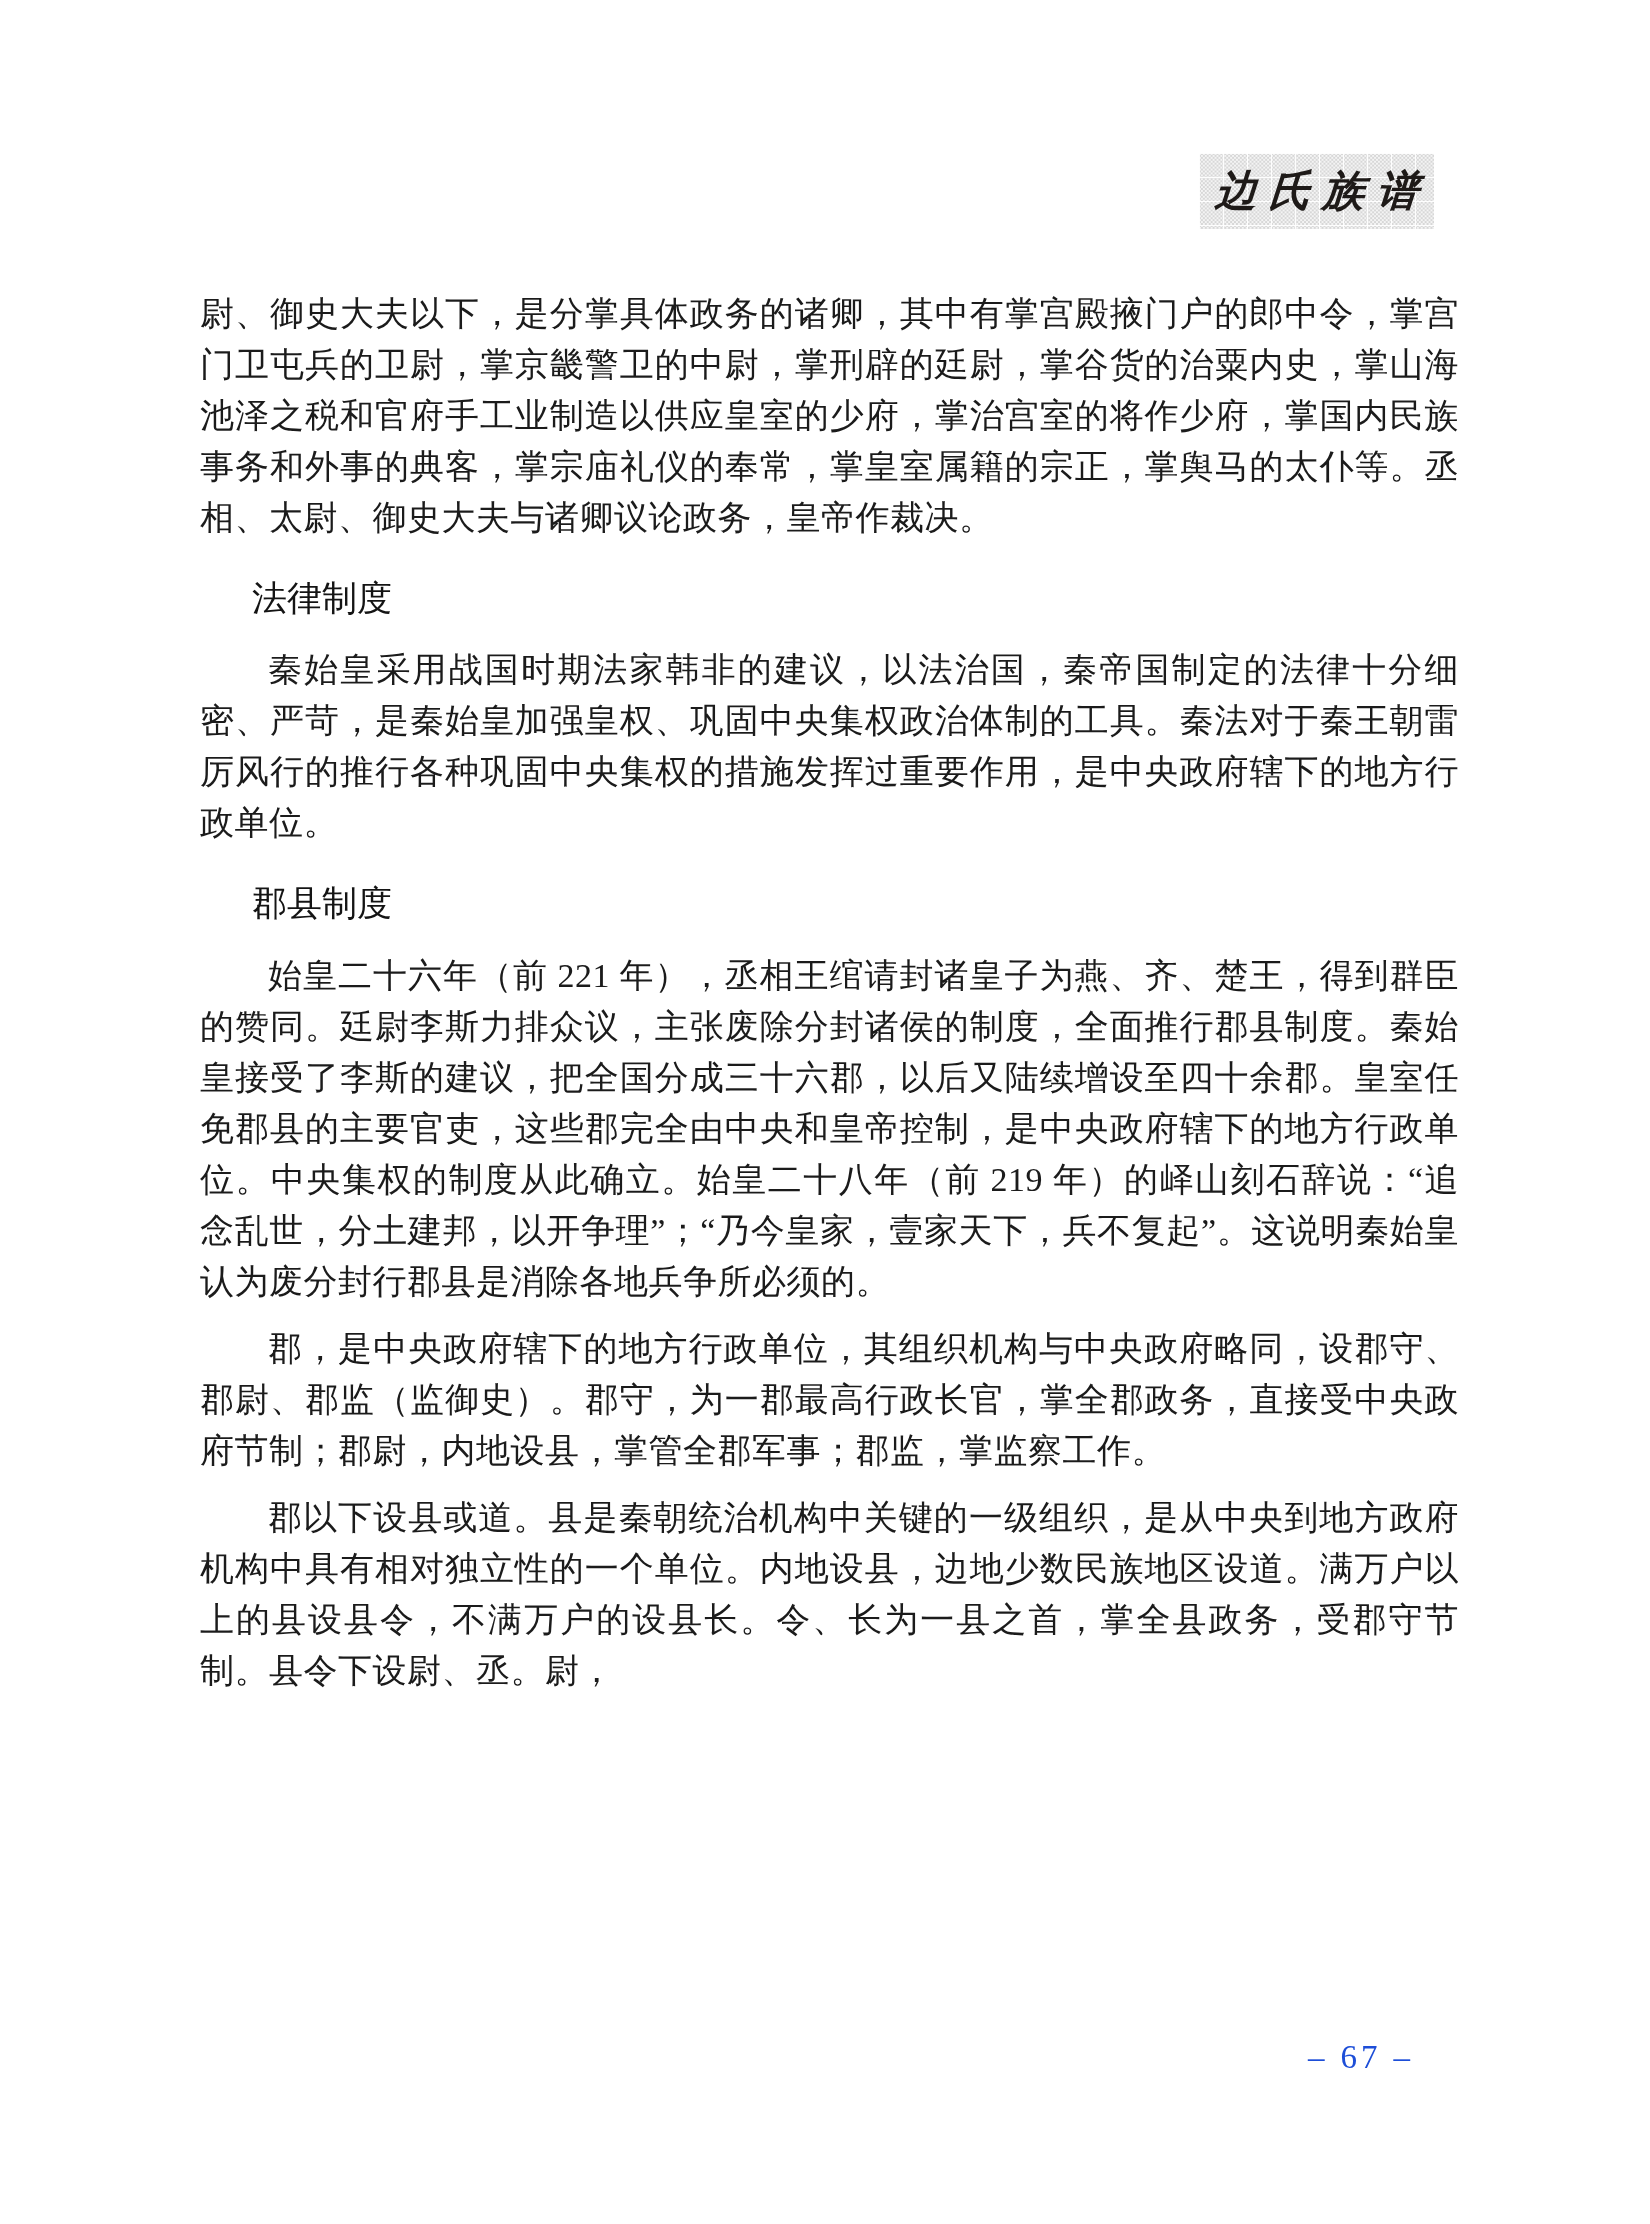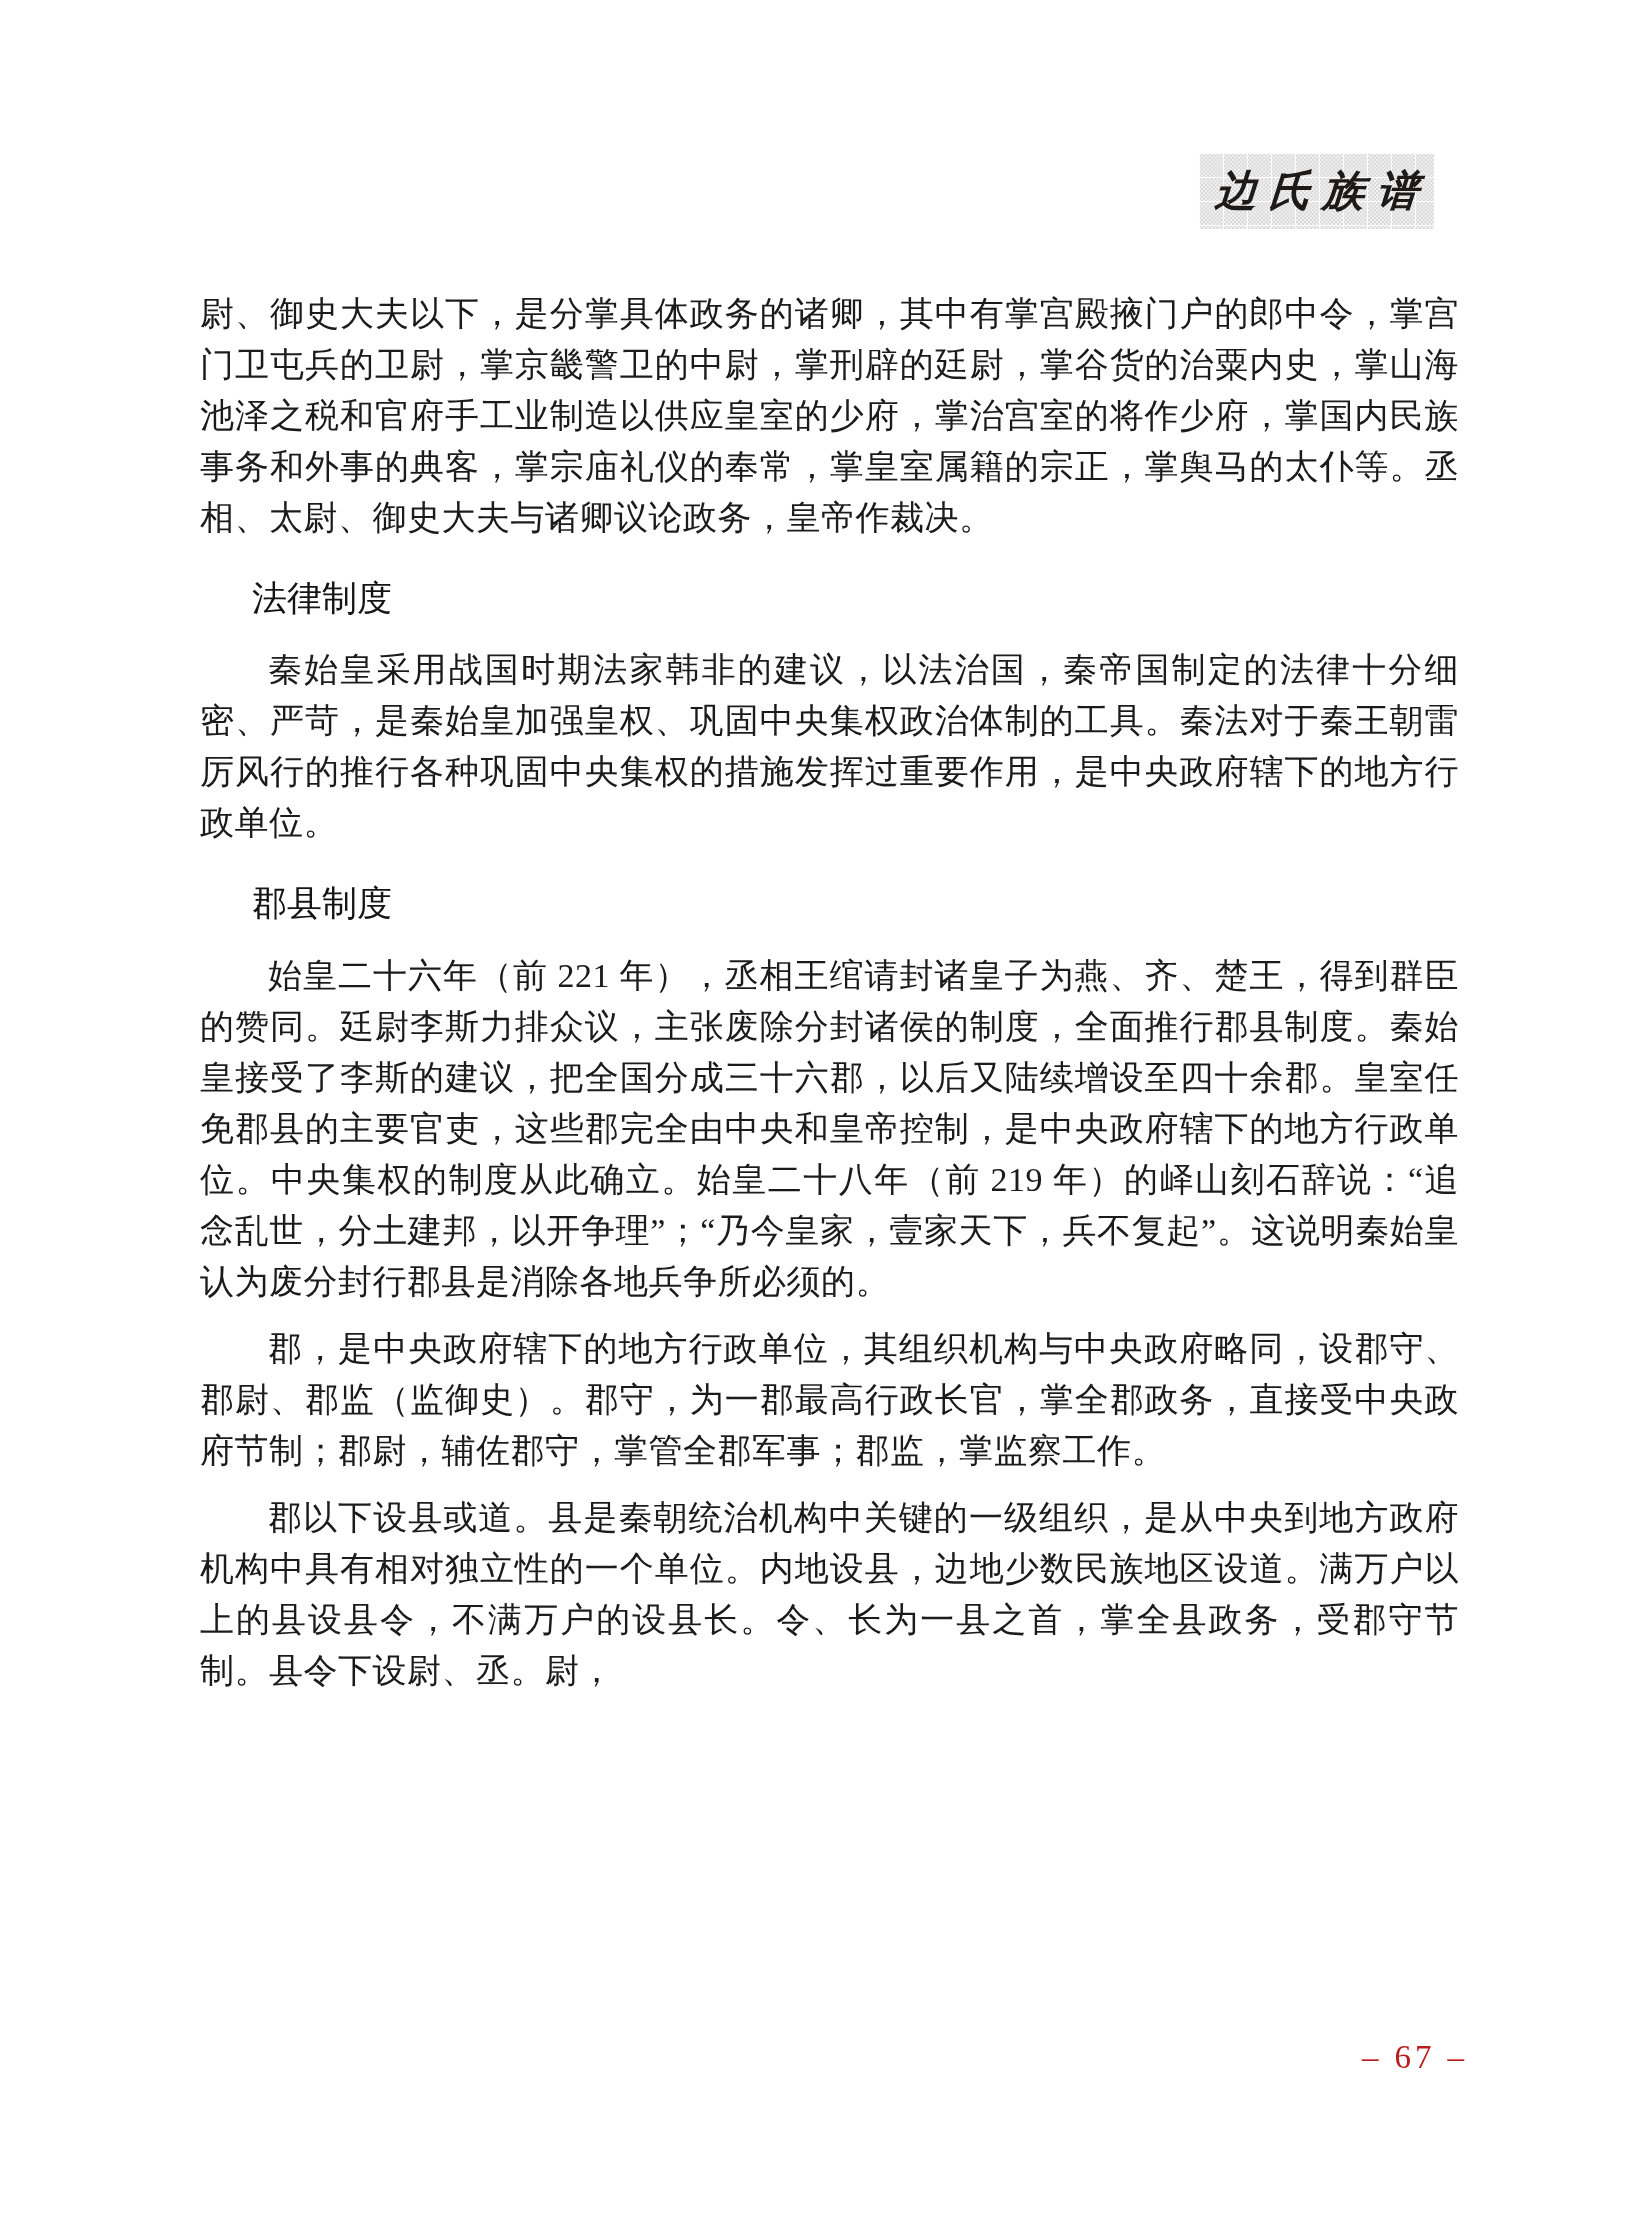--- a/index.html
+++ b/index.html
@@ -66,25 +66,25 @@
   .section-heading {
     font-family: "Liberation Sans", "DejaVu Sans", sans-serif;
     font-weight: 400;
     font-size: 35px;
     line-height: 51px;
     color: #141414;
     margin: 29px 0 21.3px 68px;
   }
   .page-number {
     position: absolute;
-    left: 1362px;
+    left: 1308px;
     top: 2038px;
     font-size: 33px;
     line-height: 39px;
-    color: #b91c1c;
+    color: #1d4ed8;
     letter-spacing: 3.9px;
     white-space: nowrap;
   }
 </style>
 </head>
 <body>
 
 <div class="page">
 
   <div class="header-badge">
@@ -98,21 +98,21 @@
     <h2 class="section-heading">法律制度</h2>
 
     <p class="para">秦始皇采用战国时期法家韩非的建议，以法治国，秦帝国制定的法律十分细密、严苛，是秦始皇加强皇权、巩固中央集权政治体制的工具。秦法对于秦王朝雷厉风行的推行各种巩固中央集权的措施发挥过重要作用，是中央政府辖下的地方行政单位。</p>
 
 
 
     <h2 class="section-heading">郡县制度</h2>
 
     <p class="para">始皇二十六年（前 221 年），丞相王绾请封诸皇子为燕、齐、楚王，得到群臣的赞同。廷尉李斯力排众议，主张废除分封诸侯的制度，全面推行郡县制度。秦始皇接受了李斯的建议，把全国分成三十六郡，以后又陆续增设至四十余郡。皇室任免郡县的主要官吏，这些郡完全由中央和皇帝控制，是中央政府辖下的地方行政单位。中央集权的制度从此确立。始皇二十八年（前 219 年）的峄山刻石辞说：“追念乱世，分土建邦，以开争理”；“乃今皇家，壹家天下，兵不复起”。这说明秦始皇认为废分封行郡县是消除各地兵争所必须的。</p>
 
-    <p class="para">郡，是中央政府辖下的地方行政单位，其组织机构与中央政府略同，设郡守、郡尉、郡监（监御史）。郡守，为一郡最高行政长官，掌全郡政务，直接受中央政府节制；郡尉，辅佐郡守，掌管全郡军事；郡监，掌监察工作。</p>
+    <p class="para">郡，是中央政府辖下的地方行政单位，其组织机构与中央政府略同，设郡守、郡尉、郡监（监御史）。郡守，为一郡最高行政长官，掌全郡政务，直接受中央政府节制；郡尉，内地设县，掌管全郡军事；郡监，掌监察工作。</p>
 
     <p class="para">郡以下设县或道。县是秦朝统治机构中关键的一级组织，是从中央到地方政府机构中具有相对独立性的一个单位。内地设县，边地少数民族地区设道。满万户以上的县设县令，不满万户的设县长。令、长为一县之首，掌全县政务，受郡守节制。县令下设尉、丞。尉，</p>
 
   </div>
 
   <div class="page-number">– 67 –</div>
 
 </div>
 
 

